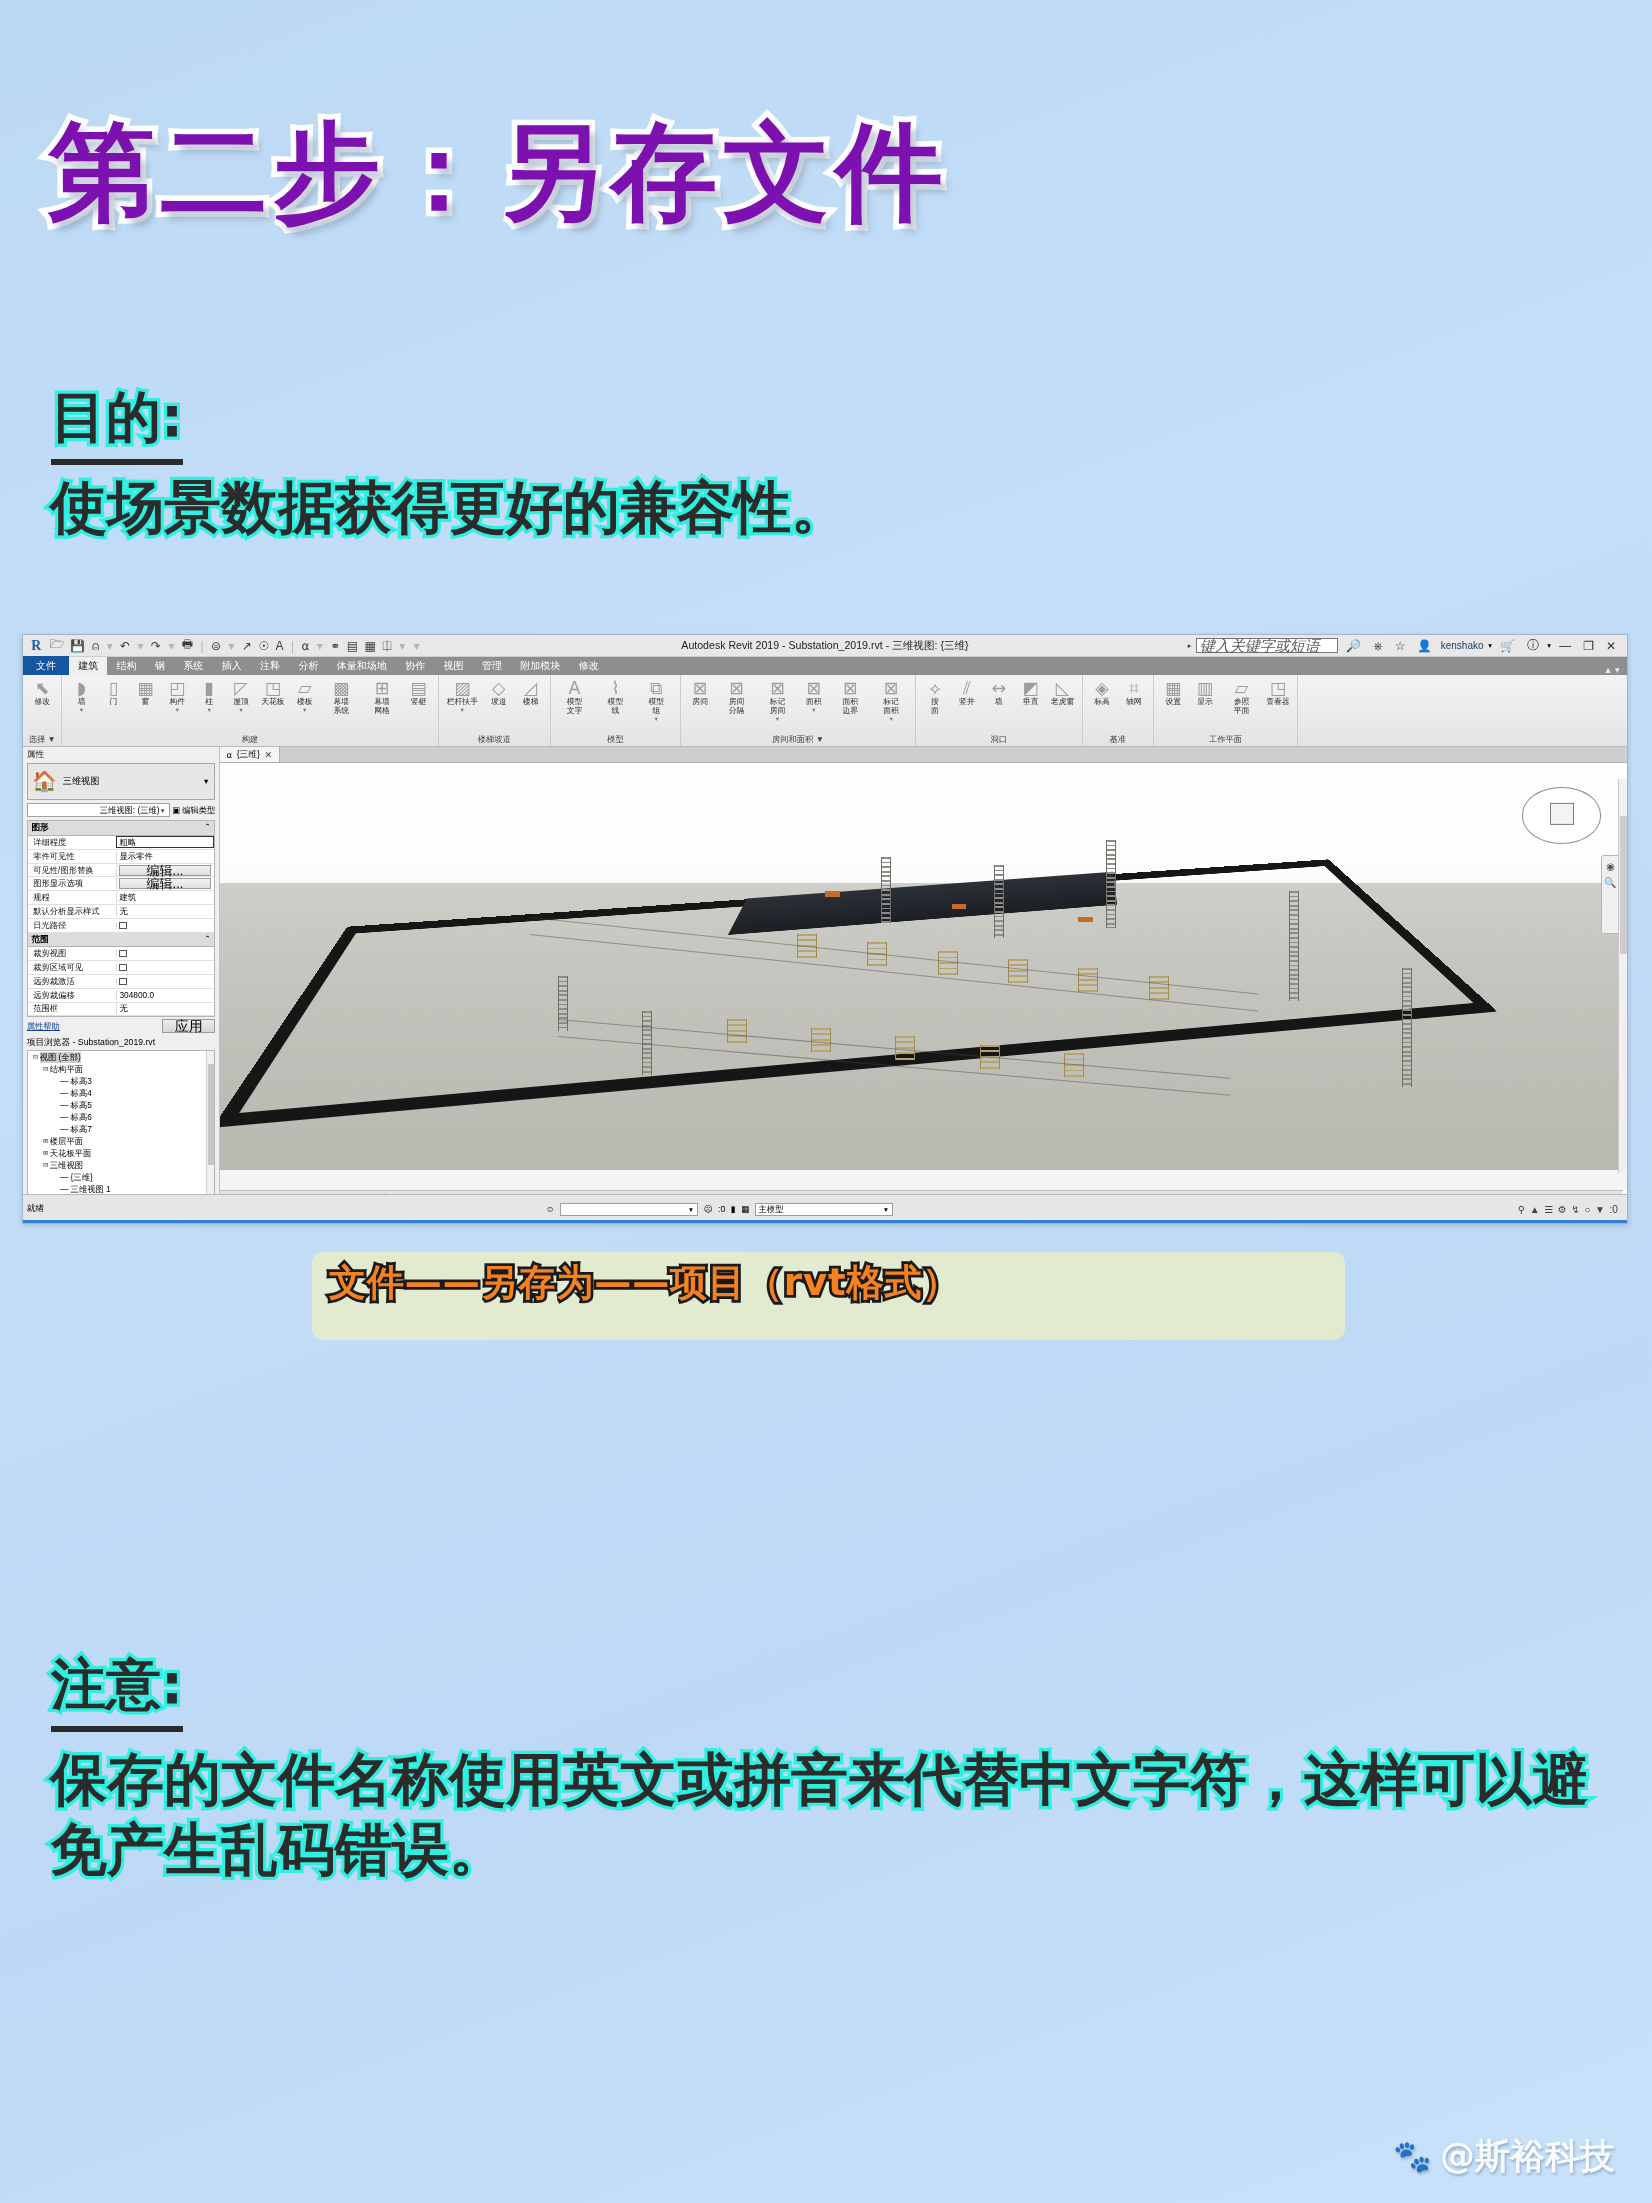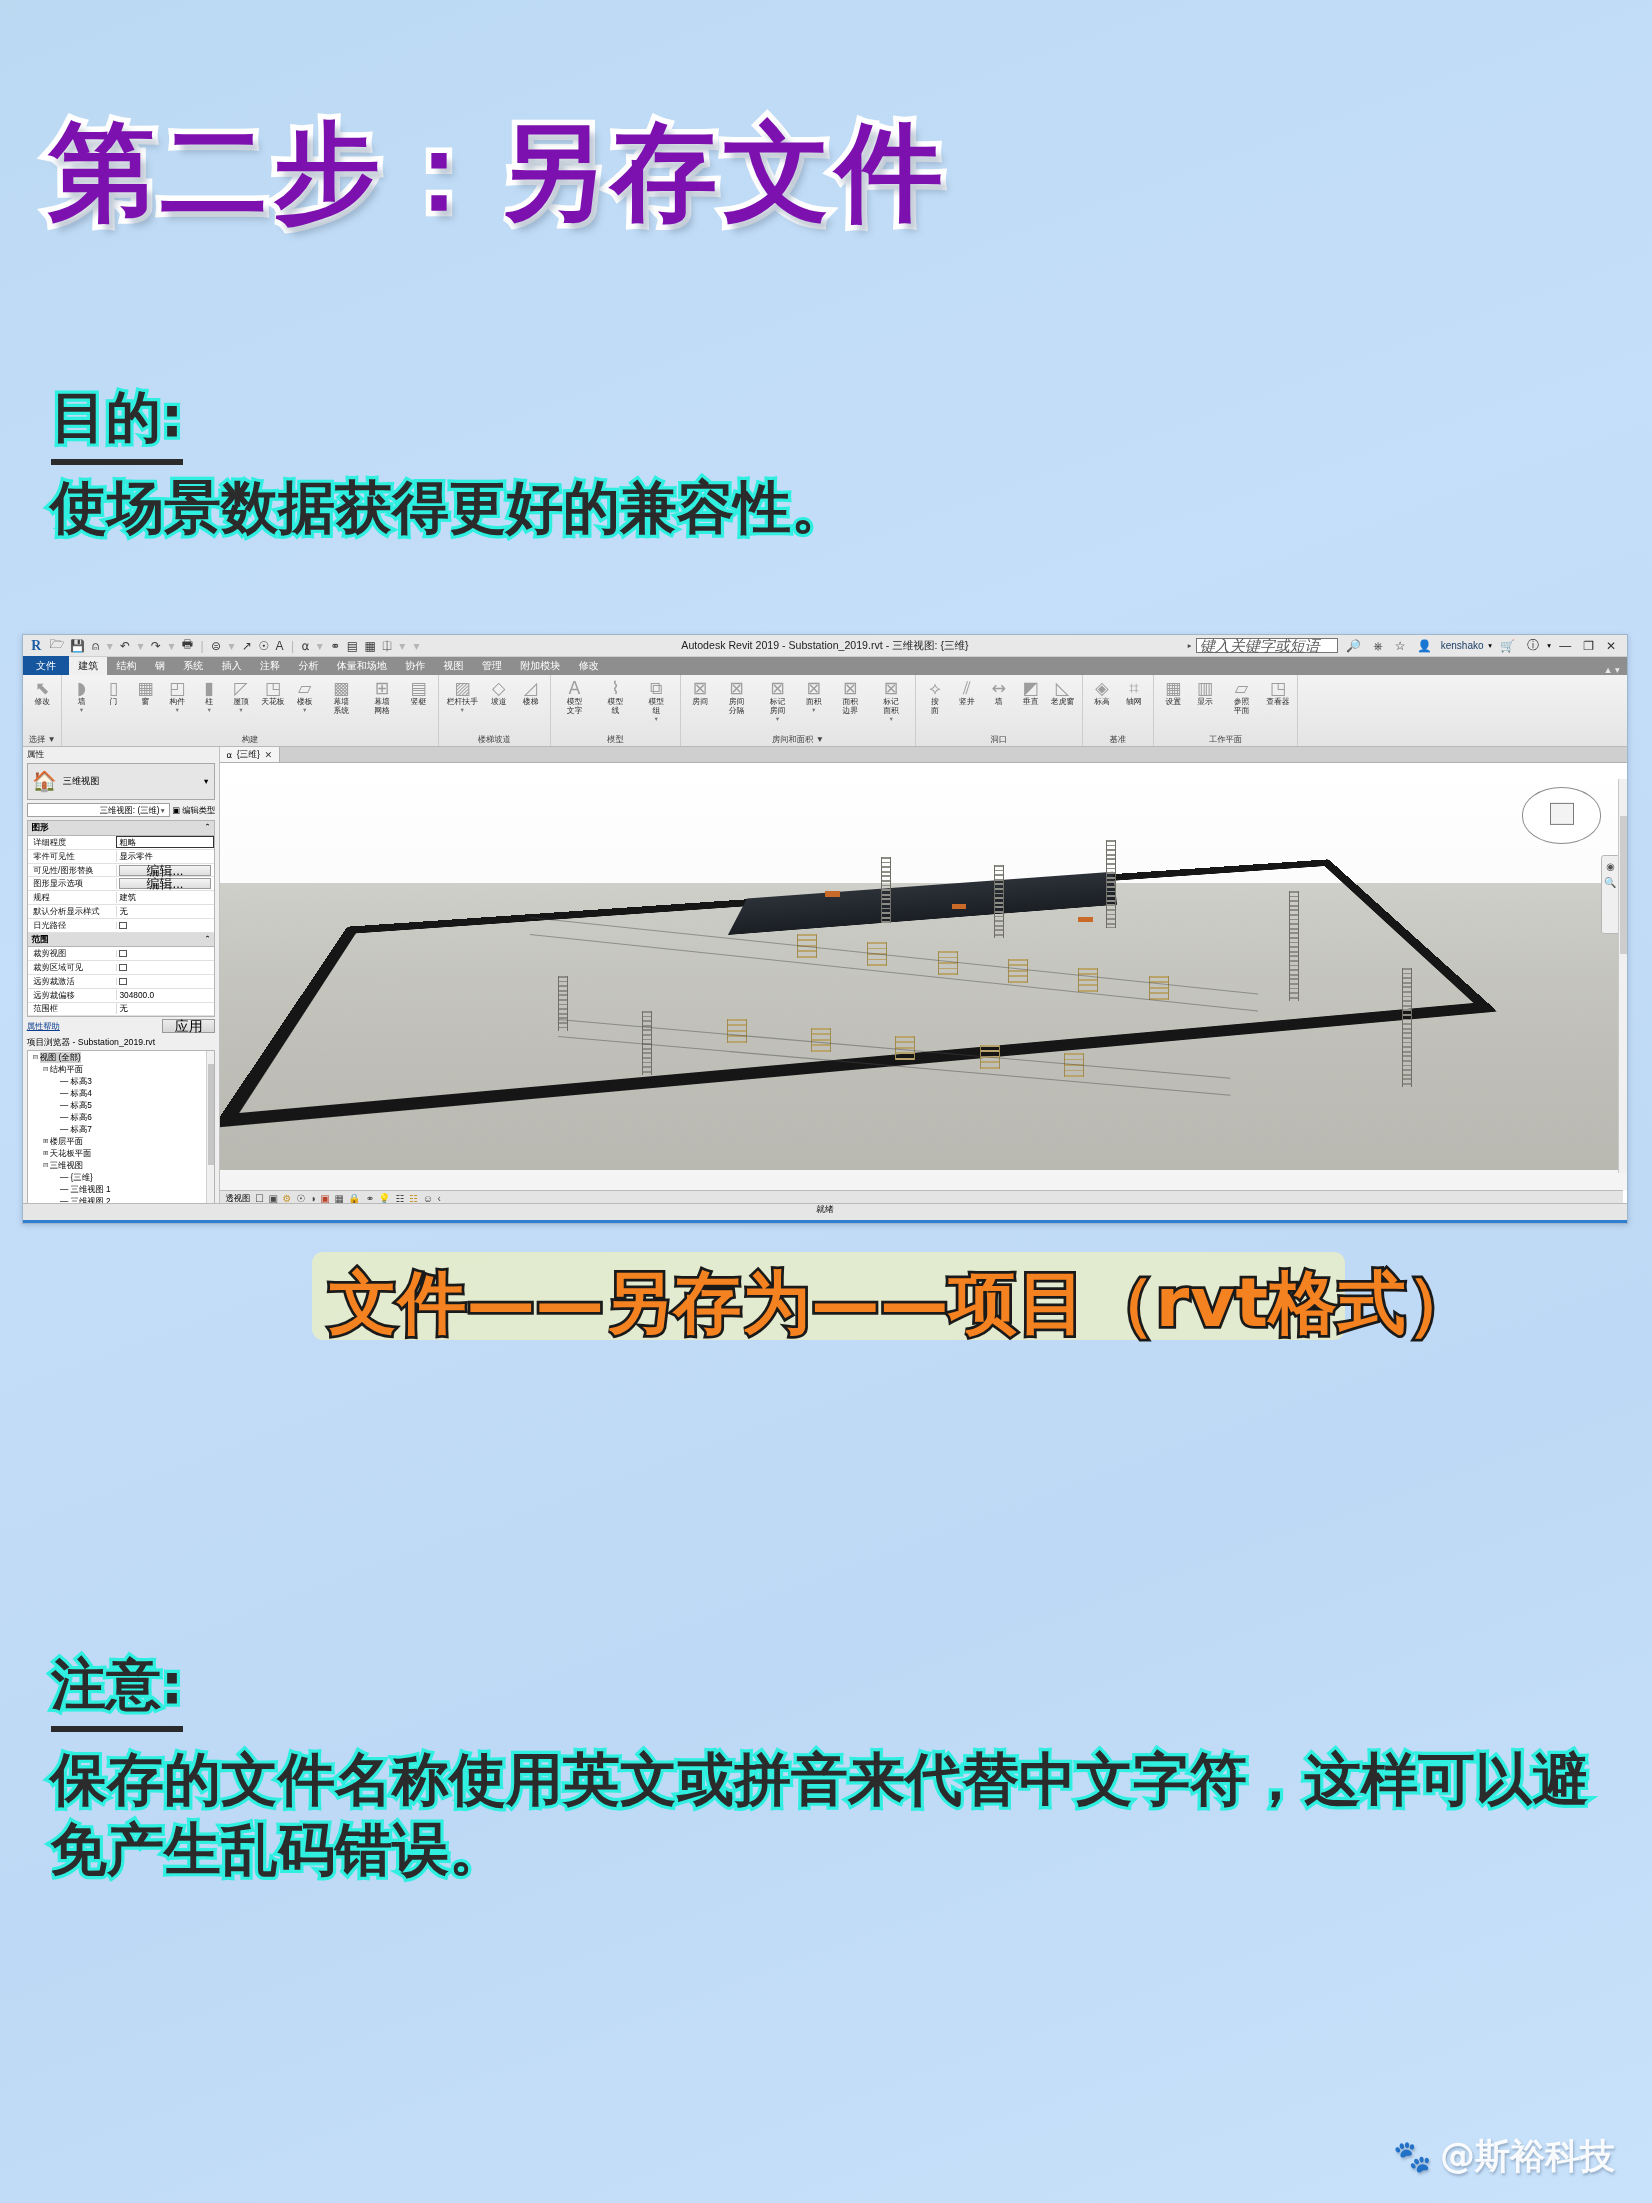--- a/index.html
+++ b/index.html
@@ -245,33 +245,33 @@
   .caption-band {
     position: absolute; left: 312px; top: 1252px;
     width: 1033px; height: 88px;
     background: rgba(247,243,182,0.62);
     border-radius: 11px;
     z-index: 5;
   }
   .caption-text {
     position: absolute; left: 329px; top: 1258px;
     z-index: 6;
-    font-size: 68px; font-weight: bold; letter-spacing: 0.9px;
+    font-size: 37px; font-weight: bold; letter-spacing: 0.9px;
     color: #f58220;
     -webkit-text-stroke: 5.5px #1a1a1a;
     paint-order: stroke fill;
     white-space: nowrap;
     font-family: "DejaVu Sans", "Liberation Sans", sans-serif;
   }
 
   
   .rv-status {
-    position: absolute; left: 0; right: 0; bottom: 0; height: 20px;
+    position: absolute; left: 0; right: 0; bottom: 0; height: 29px;
     background: #e6e6e6; border-top: 0.9px solid #b9b9b9;
-    display: flex; align-items: center; font-size: 8.7px; gap: 5.5px; padding: 0 3.7px; flex-direction: column;
+    display: flex; align-items: center; font-size: 8.7px; gap: 5.5px; padding: 0 3.7px;
   }
   .rv-status .combo2 {
     width: 138px; height: 13px; background: #fff; border: 0.9px solid #9d9d9d;
     display: flex; align-items: center; font-size: 8.3px; padding: 0 2.8px;
   }
   .rv-status .combo2 .ar { margin-left: auto; font-size: 6.4px; }
   .rv-status .right { margin-left: auto; display: flex; gap: 4.6px; font-size: 10px; color: #444; padding-right: 5.5px; }
   .statusblue {
     position: absolute; left: 0; right: 0; bottom: 0; height: 2.8px; background: #2f7fd0;
   }

